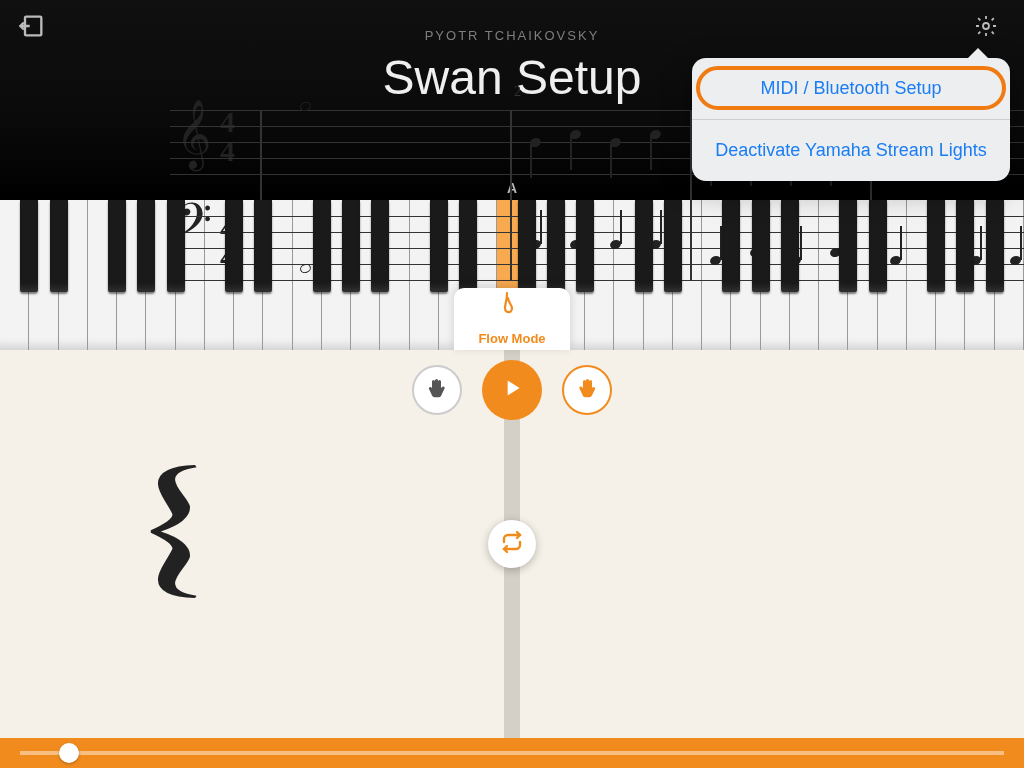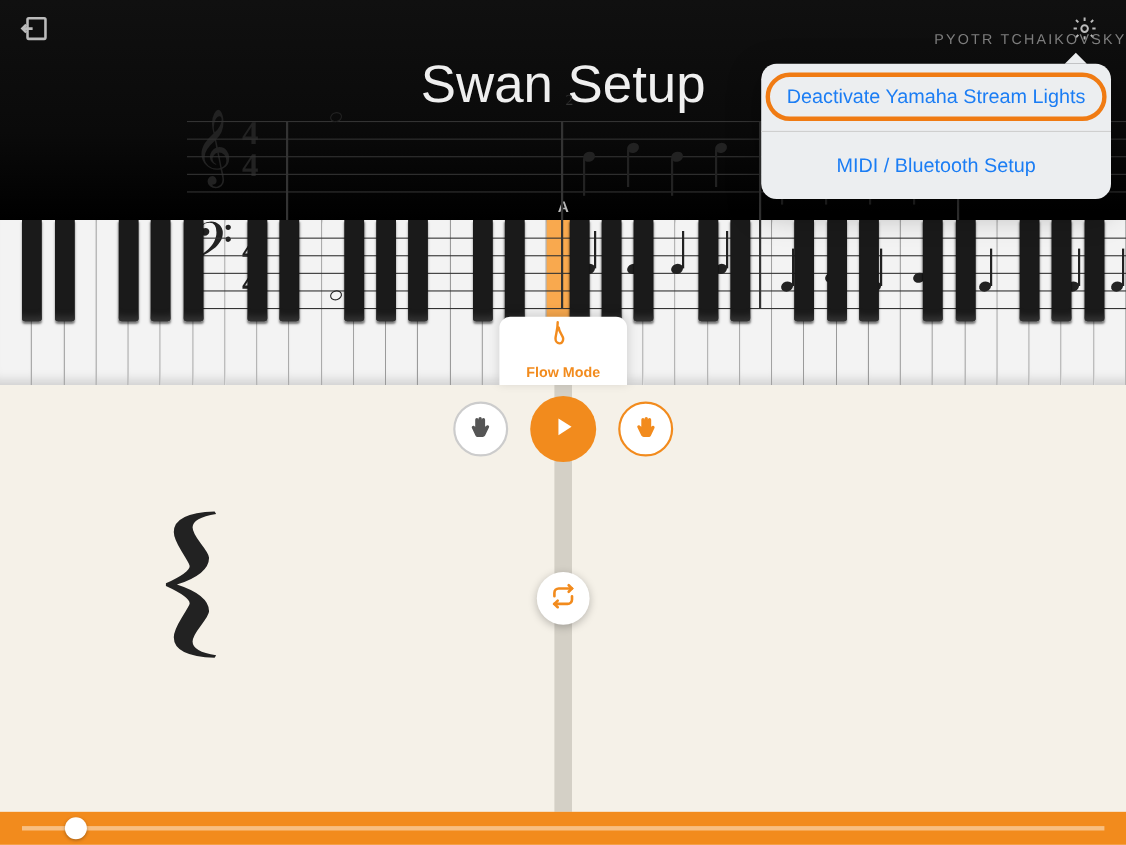--- a/index.html
+++ b/index.html
@@ -17,21 +17,21 @@
   .back-btn {
     position: absolute; top: 12px; left: 18px;
     width: 30px; height: 30px; color: #bbb; cursor: pointer;
   }
   .gear-btn {
     position: absolute; top: 14px; right: 24px;
     width: 26px; height: 26px; color: #bbb; cursor: pointer;
   }
   .composer {
     position: absolute; top: 28px; left: 0; right: 0;
-    text-align: right;
+    text-align: center;
     color: #7e7e7e; letter-spacing: 2px; font-size: 13px; font-weight: 500;
   }
   .title {
     position: absolute; top: 50px; left: 0; right: 0;
     text-align: center;
     color: #efefef; font-size: 48px; font-weight: 300;
   }
   .note-letter {
     position: absolute; bottom: 4px; left: 0; right: 0; text-align: center;
     color: #b8b8b8; font-size: 14px; font-weight: 600;
@@ -393,16 +393,16 @@
   </span>
 </div>
 
 <div class="progress">
   <div class="progress-track">
     <div class="progress-thumb" id="thumb" style="left: 5%;"></div>
   </div>
 </div>
 
 <div class="popover">
+  <div class="pop-item">MIDI / Bluetooth Setup</div>
   <div class="pop-item">Deactivate Yamaha Stream Lights</div>
-  <div class="pop-item">MIDI / Bluetooth Setup</div>
 </div>
 <div class="highlight-oval"></div>
 
 </body></html>

